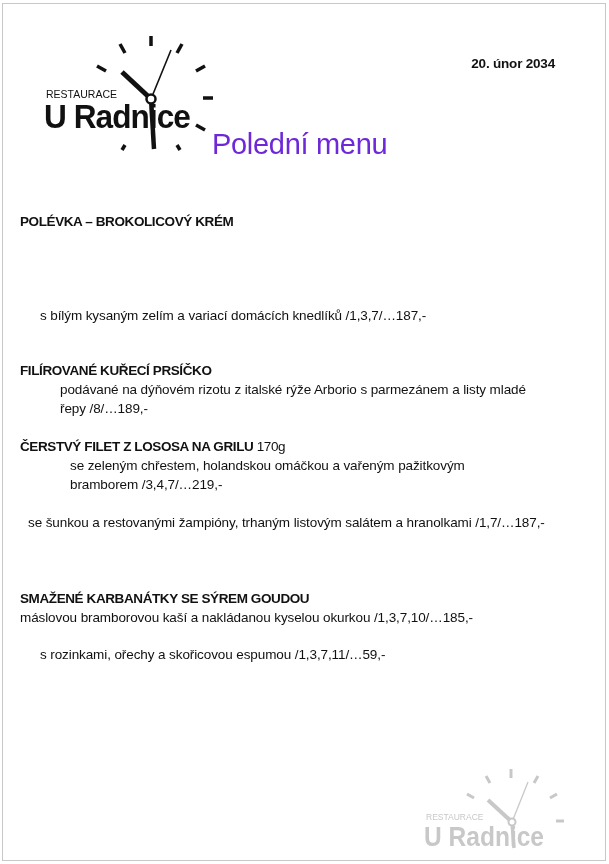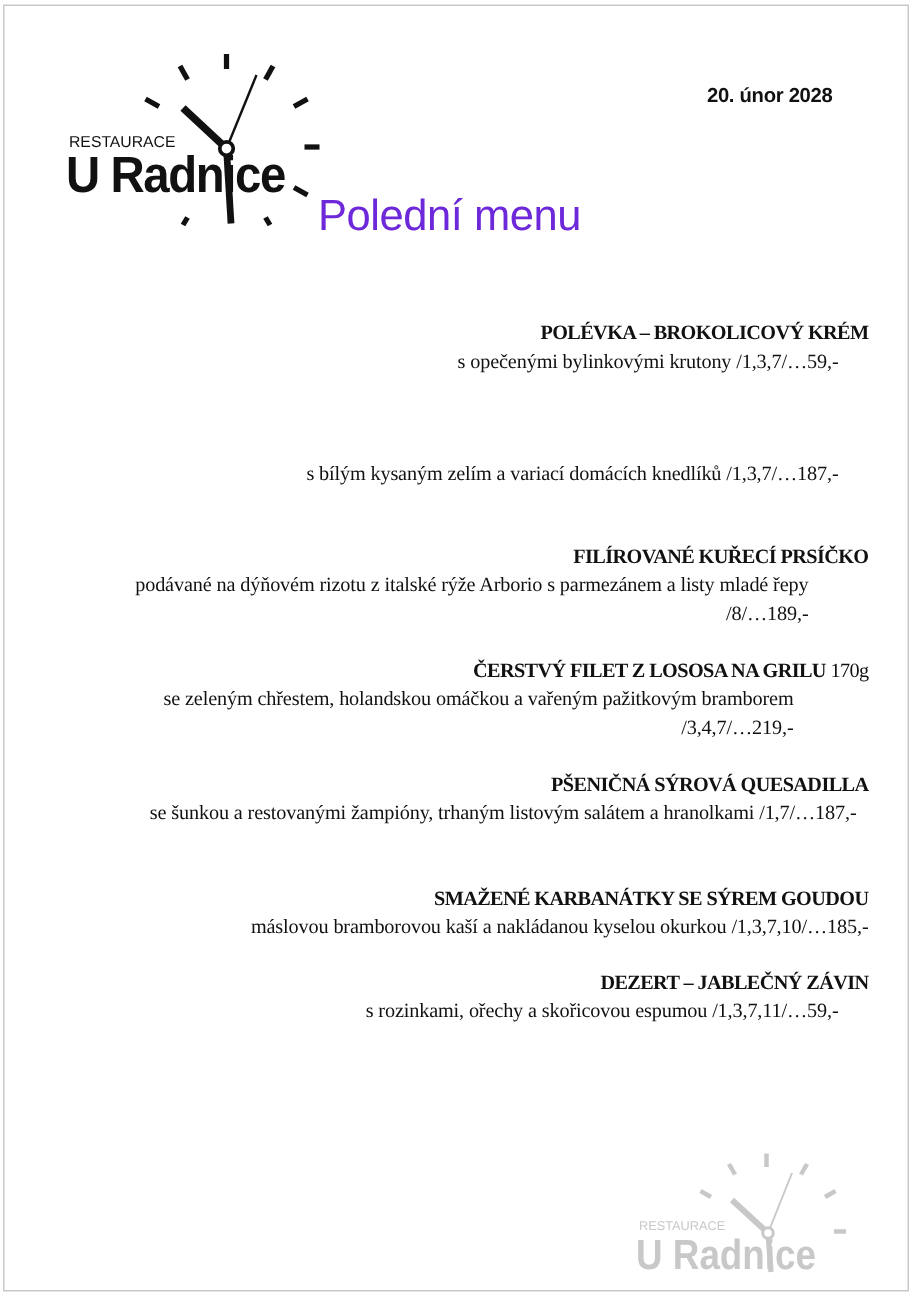--- a/index.html
+++ b/index.html
@@ -7,21 +7,21 @@
          font-family: "Liberation Sans", "DejaVu Sans", sans-serif; color: #111; }
   .page { position: absolute; left: 2px; top: 3px; width: 604px; height: 858px;
           border: 1px solid #c8c8c8; box-sizing: border-box; background: #fff; }
   .logo { position: absolute; left: 44px; top: 32px; width: 180px; height: 120px; }
   .logo-small { position: absolute; left: 424px; top: 766px; width: 150px; height: 90px; }
   .date { position: absolute; right: 54px; top: 56px; font-size: 13.5px; font-weight: bold;
           color: #111; letter-spacing: -0.2px; }
   .title { position: absolute; left: 212px; top: 128px; font-size: 29px; color: #6d28d9;
            letter-spacing: -0.3px; }
   .menu { position: absolute; left: 0; top: 0; width: 609px; }
-  .item { position: absolute; left: 30px; width: 549px; text-align: right; font-family: Liberation Serif, serif; }
+  .item { position: absolute; left: 20px; width: 549px; text-align: left; }
   .item .name { font-size: 13.5px; font-weight: bold; line-height: 19px; letter-spacing: -0.4px; }
   .item .name .extra { font-weight: normal; margin-top: 12px; }
   .item .desc { font-size: 13.5px; line-height: 19px; letter-spacing: -0.1px; padding: 0 20px; }
 </style>
 </head>
 <body>
 
 <div class="page"></div>
 
 <svg class="logo" viewBox="0 0 180 120">
@@ -39,49 +39,46 @@
 
     <line x1="107" y1="67" x2="78" y2="40" stroke-width="5"></line>
     <line x1="107" y1="67" x2="127" y2="18" stroke-width="1.6"></line>
     <line x1="107" y1="67" x2="110" y2="117" stroke-width="4.5"></line>
     <circle cx="107" cy="67" r="4.5" fill="#fff" stroke-width="2.5"></circle>
   </g>
   <text x="2" y="66" font-family="Liberation Sans, sans-serif" font-size="10.5" fill="#111">RESTAURACE</text>
   <text x="0" y="96" font-family="Liberation Sans, sans-serif" font-size="34" font-weight="bold" fill="#111" textLength="146" lengthAdjust="spacingAndGlyphs" letter-spacing="-1">U Radnice</text>
 </svg>
 
-<div class="date">20. únor 2028</div>
+<div class="date">20. únor 2034</div>
 <div class="title">Polední menu</div>
 
 <div class="menu">
   <div class="item" style="top:212px">
     <div class="name"><span>POLÉVKA – BROKOLICOVÝ KRÉM</span><span class="extra"></span></div>
-    <div class="desc">s opečenými bylinkovými krutony /1,3,7/…59,-</div>
   </div>
   <div class="item" style="top:306px">
     <div class="desc">s bílým kysaným zelím a variací domácích knedlíků /1,3,7/…187,-</div>
   </div>
   <div class="item" style="top:361px">
     <div class="name"><span>FILÍROVANÉ KUŘECÍ PRSÍČKO</span><span class="extra"></span></div>
     <div class="desc" style="padding:0 40px">podávané na dýňovém rizotu z italské rýže Arborio s parmezánem a listy mladé řepy /8/…189,-</div>
   </div>
   <div class="item" style="top:437px">
     <div class="name"><span>ČERSTVÝ FILET Z LOSOSA NA GRILU</span><span class="extra"> 170g</span></div>
     <div class="desc" style="padding:0 50px">se zeleným chřestem, holandskou omáčkou a vařeným pažitkovým bramborem /3,4,7/…219,-</div>
   </div>
   <div class="item" style="top:513px">
-    <div class="name"><span>PŠENIČNÁ SÝROVÁ QUESADILLA</span><span class="extra"></span></div>
     <div class="desc" style="padding:0 8px">se šunkou a restovanými žampióny, trhaným listovým salátem a hranolkami /1,7/…187,-</div>
   </div>
   <div class="item" style="top:589px">
     <div class="name"><span>SMAŽENÉ KARBANÁTKY SE SÝREM GOUDOU</span><span class="extra"></span></div>
     <div class="desc" style="padding:0">máslovou bramborovou kaší a nakládanou kyselou okurkou /1,3,7,10/…185,-</div>
   </div>
   <div class="item" style="top:645px">
-    <div class="name"><span>DEZERT – JABLEČNÝ ZÁVIN</span><span class="extra"></span></div>
     <div class="desc">s rozinkami, ořechy a skořicovou espumou /1,3,7,11/…59,-</div>
   </div>
 </div>
 
 <svg class="logo-small" viewBox="0 0 150 90">
   <g stroke="#c8c8c8" fill="none">
     <line x1="87" y1="3" x2="87" y2="12" stroke-width="3"></line>
     <line x1="114" y1="10" x2="110" y2="17" stroke-width="3"></line>
     <line x1="133" y1="28" x2="126" y2="32" stroke-width="3"></line>
     <line x1="140" y1="55" x2="132" y2="55" stroke-width="3"></line>

